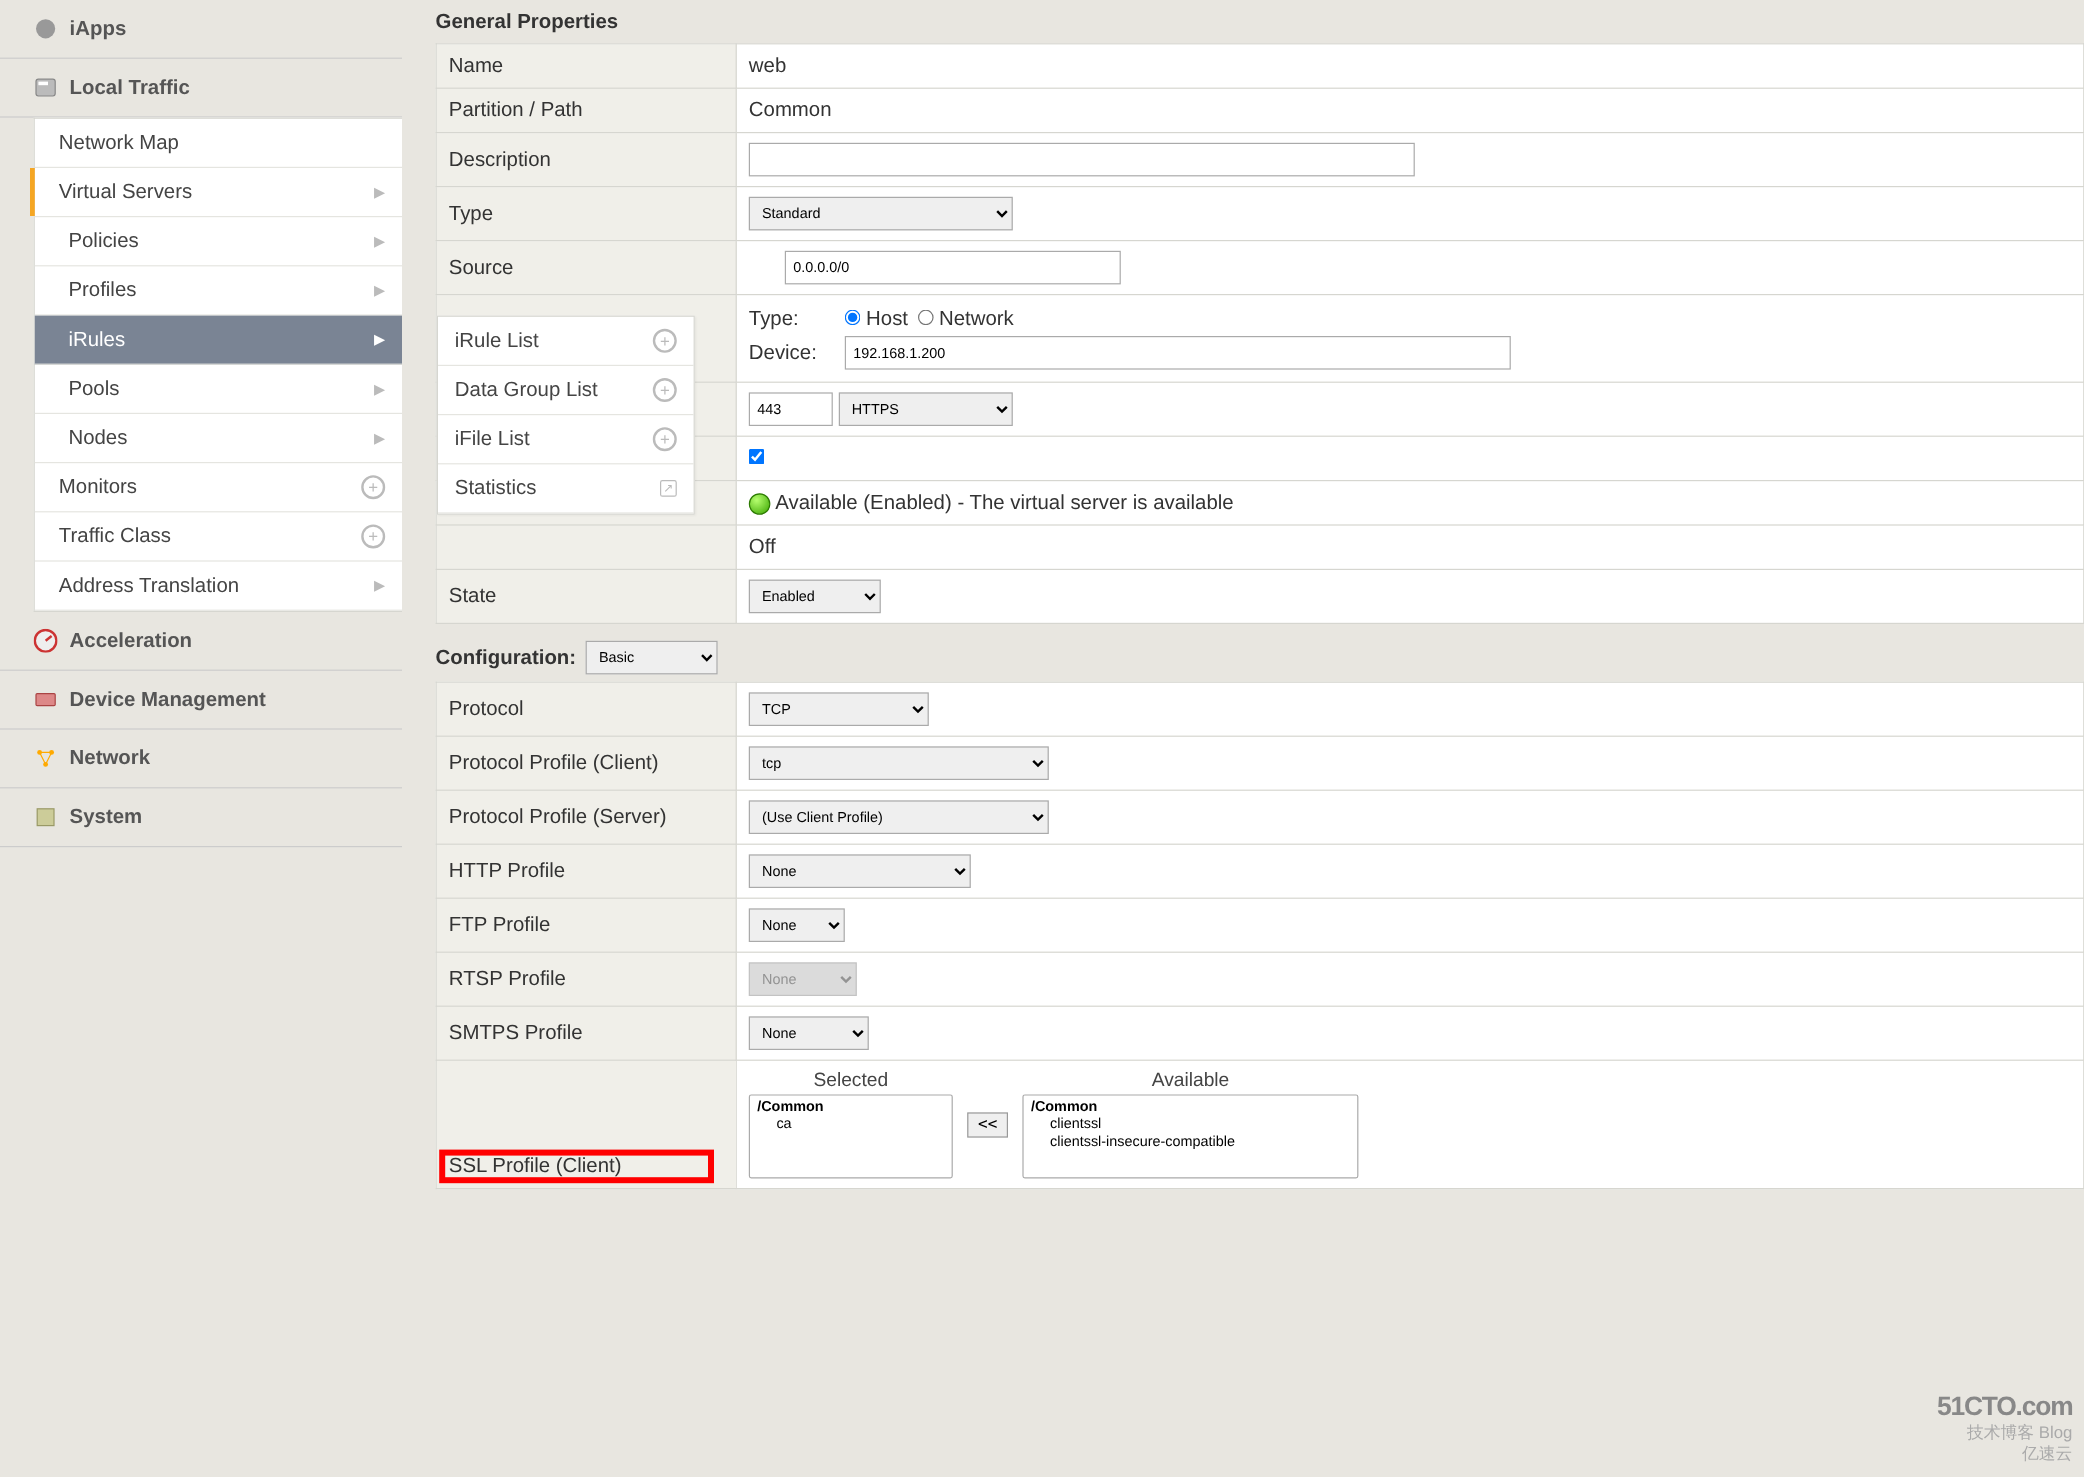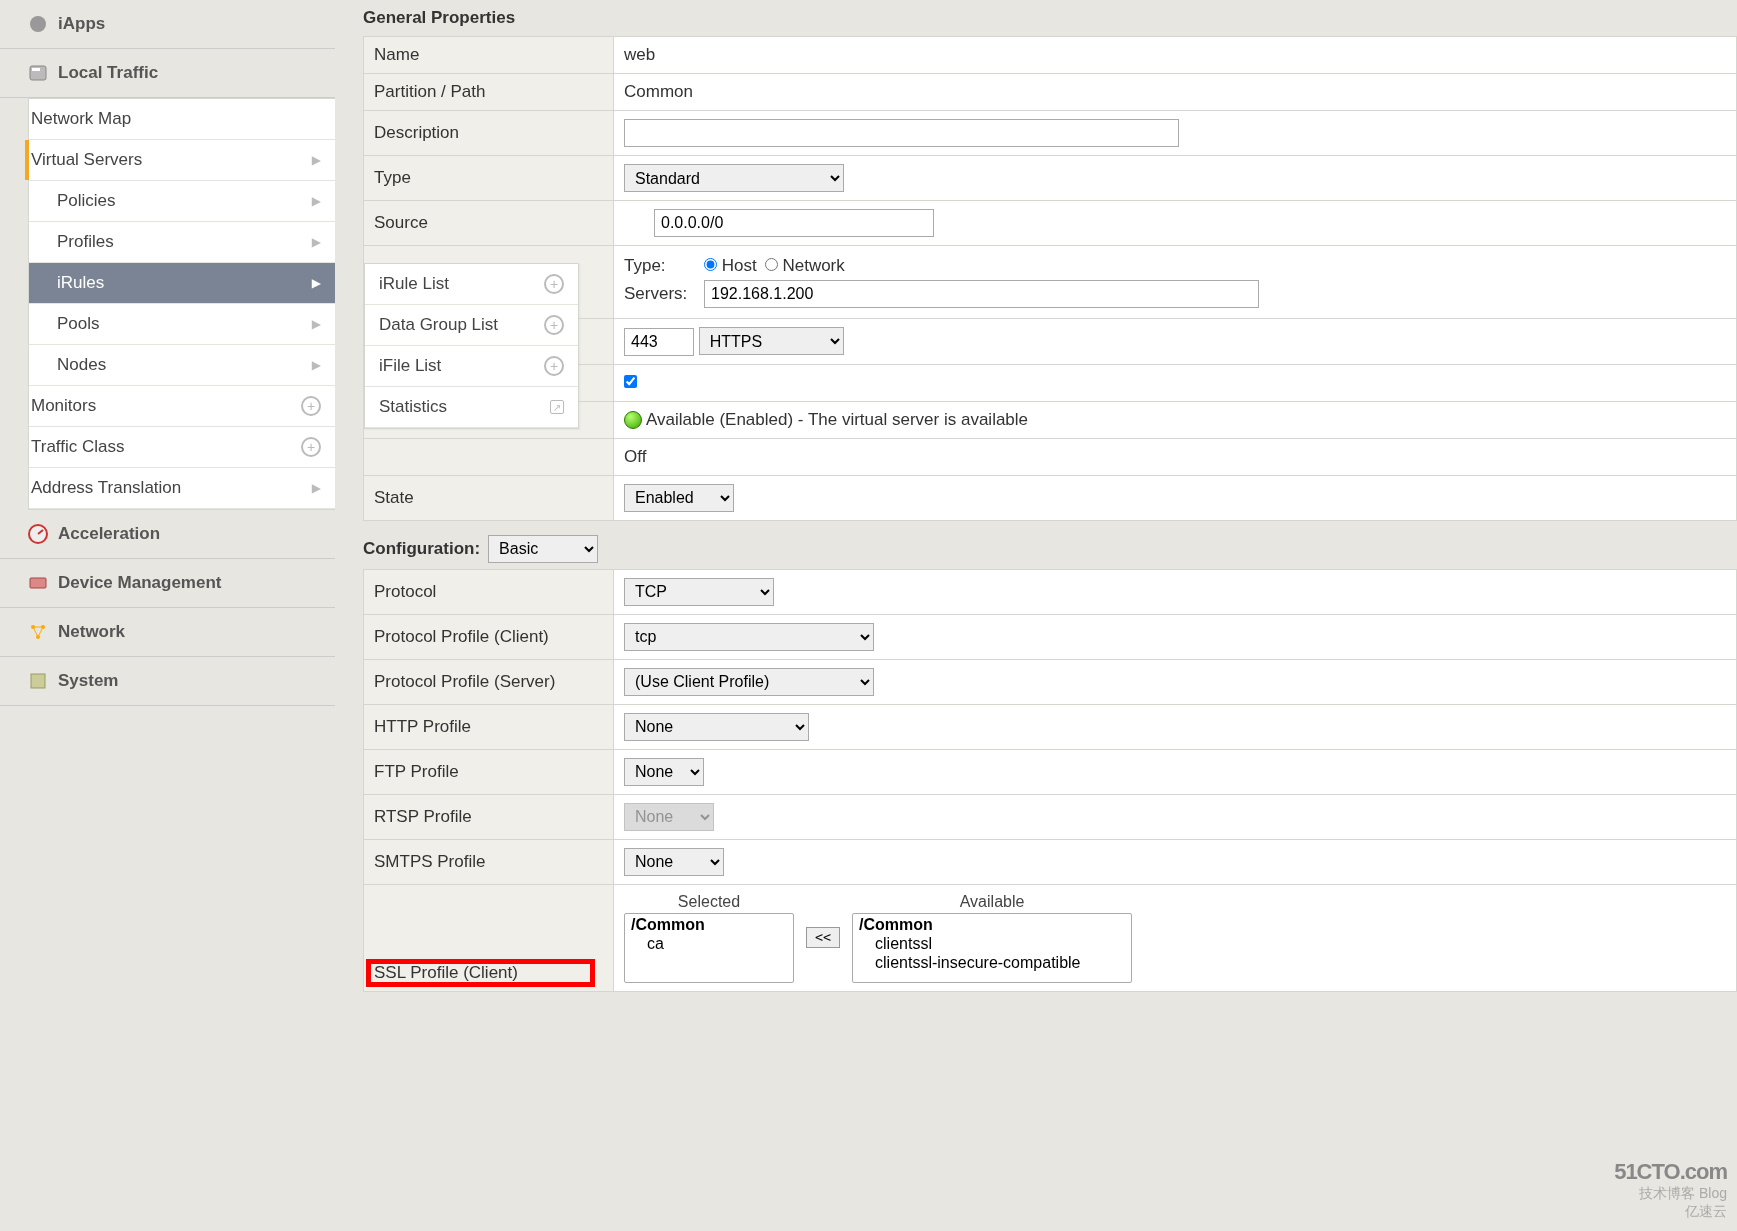--- a/index.html
+++ b/index.html
@@ -4,36 +4,36 @@
 <style>
   * { box-sizing: border-box; margin: 0; padding: 0; }
   body { font-family: Arial, Helvetica, sans-serif; font-size: 17px; background: #e8e6e0; color: #333; width: 1737px; }
   .layout { display: flex; }
   .sidebar { width: 335px; flex-shrink: 0; }
   .nav-section { border-bottom: 1px solid #ccc; padding: 14px 10px 14px 28px; font-weight: bold; color: #555; display: flex; align-items: center; gap: 10px; }
   .nav-section .ico { width: 20px; height: 20px; display: inline-flex; align-items: center; justify-content: center; }
   .nav-section .ico svg { width: 20px; height: 20px; }
   .subnav { background: #fff; margin-left: 28px; border: 1px solid #d6d6d0; border-right: none; }
   .subnav-item { padding: 10px 14px; border-bottom: 1px solid #e5e5e0; display: flex; align-items: center; justify-content: space-between; color: #444; position: relative; }
-  .subnav-item.indent1 { padding-left: 2px; }
+  .subnav-item.indent1 { padding-left: 20px; }
   .subnav-item.indent2 { padding-left: 28px; }
   .subnav-item .arrow { color: #bbb; font-size: 12px; }
   .subnav-item.active { background: #7a8494; color: #fff; }
   .subnav-item.active-marker::before { content: ""; position: absolute; left: -4px; top: 0; bottom: 0; width: 4px; background: #f5a623; }
   .plus-circle { width: 20px; height: 20px; border: 2px solid #bbb; border-radius: 50%; display: inline-flex; align-items: center; justify-content: center; color: #bbb; font-size: 14px; line-height: 1; }
   .popout-ico { width: 14px; height: 14px; border: 1px solid #bbb; border-radius: 2px; display: inline-flex; align-items: center; justify-content: center; color: #bbb; font-size: 10px; }
   .flyout { position: absolute; left: 335px; top: 0; background: #fff; border: 1px solid #d6d6d0; width: 215px; z-index: 10; box-shadow: 1px 1px 2px rgba(0,0,0,0.05); }
   .flyout-wrap { position: relative; }
   .flyout .subnav-item { padding-left: 14px; }
   .main { flex: 1; padding: 0 0 12px 28px; }
   .sect-title { font-weight: bold; padding: 8px 0 8px 0; color: #333; }
   table.prop { border-collapse: collapse; width: 100%; background: #fff; }
   table.prop td, table.prop th { border: 1px solid #d6d6d0; padding: 8px 10px; text-align: left; vertical-align: middle; }
   table.prop th { background: #f0efe9; font-weight: normal; color: #333; width: 250px; }
-  input[type="text"], select { font-family: inherit; font-size: 16px; padding: 2px 6px; border: 1px solid #aaa; background: #fff; height: 28px; }
+  input[type="text"], select { font-family: inherit; font-size: 12px; padding: 2px 6px; border: 1px solid #aaa; background: #fff; height: 28px; }
   .blue-focus { border: 2px solid #3b7fc4; outline: none; }
   select { background: #efefef; }
   .config-row { display: flex; align-items: center; gap: 8px; padding: 14px 0 6px 0; }
   .status-dot { display: inline-block; width: 18px; height: 18px; border-radius: 50%; background: radial-gradient(circle at 35% 30%, #b6ff6f, #3aa500); border: 1px solid #2c7a00; vertical-align: middle; margin-right: 4px; }
   .dest-row { display: flex; align-items: center; gap: 8px; padding: 2px 0; }
   .dest-label { display: inline-block; width: 72px; }
   .dual-list { display: flex; align-items: center; gap: 12px; }
   .list-col { display: flex; flex-direction: column; }
   .list-col .col-title { text-align: center; font-size: 16px; color: #444; padding-bottom: 2px; }
   .list-col select { height: 70px; width: 170px; background: #fff; }
@@ -198,21 +198,21 @@
           </tr>
       <tr>
             <th>Destination</th>
         <td>
           <div class="dest-row">
             <span class="dest-label">Type:</span>
             <label><input type="radio" checked="" style=""> <span>Host</span></label>
             <label><input type="radio" style=""> <span>Network</span></label>
           </div>
           <div class="dest-row">
-            <span class="dest-label">Servers:</span>
+            <span class="dest-label">Device:</span>
             <input type="text" style="width: 555px;" value="192.168.1.200">
           </div>
         </td>
       </tr>
       <tr>
             <th></th>
         <td>
           <input type="text" style="width: 70px;" value="443">
           <select style="width:145px"><option>HTTPS</option></select>
         </td>

